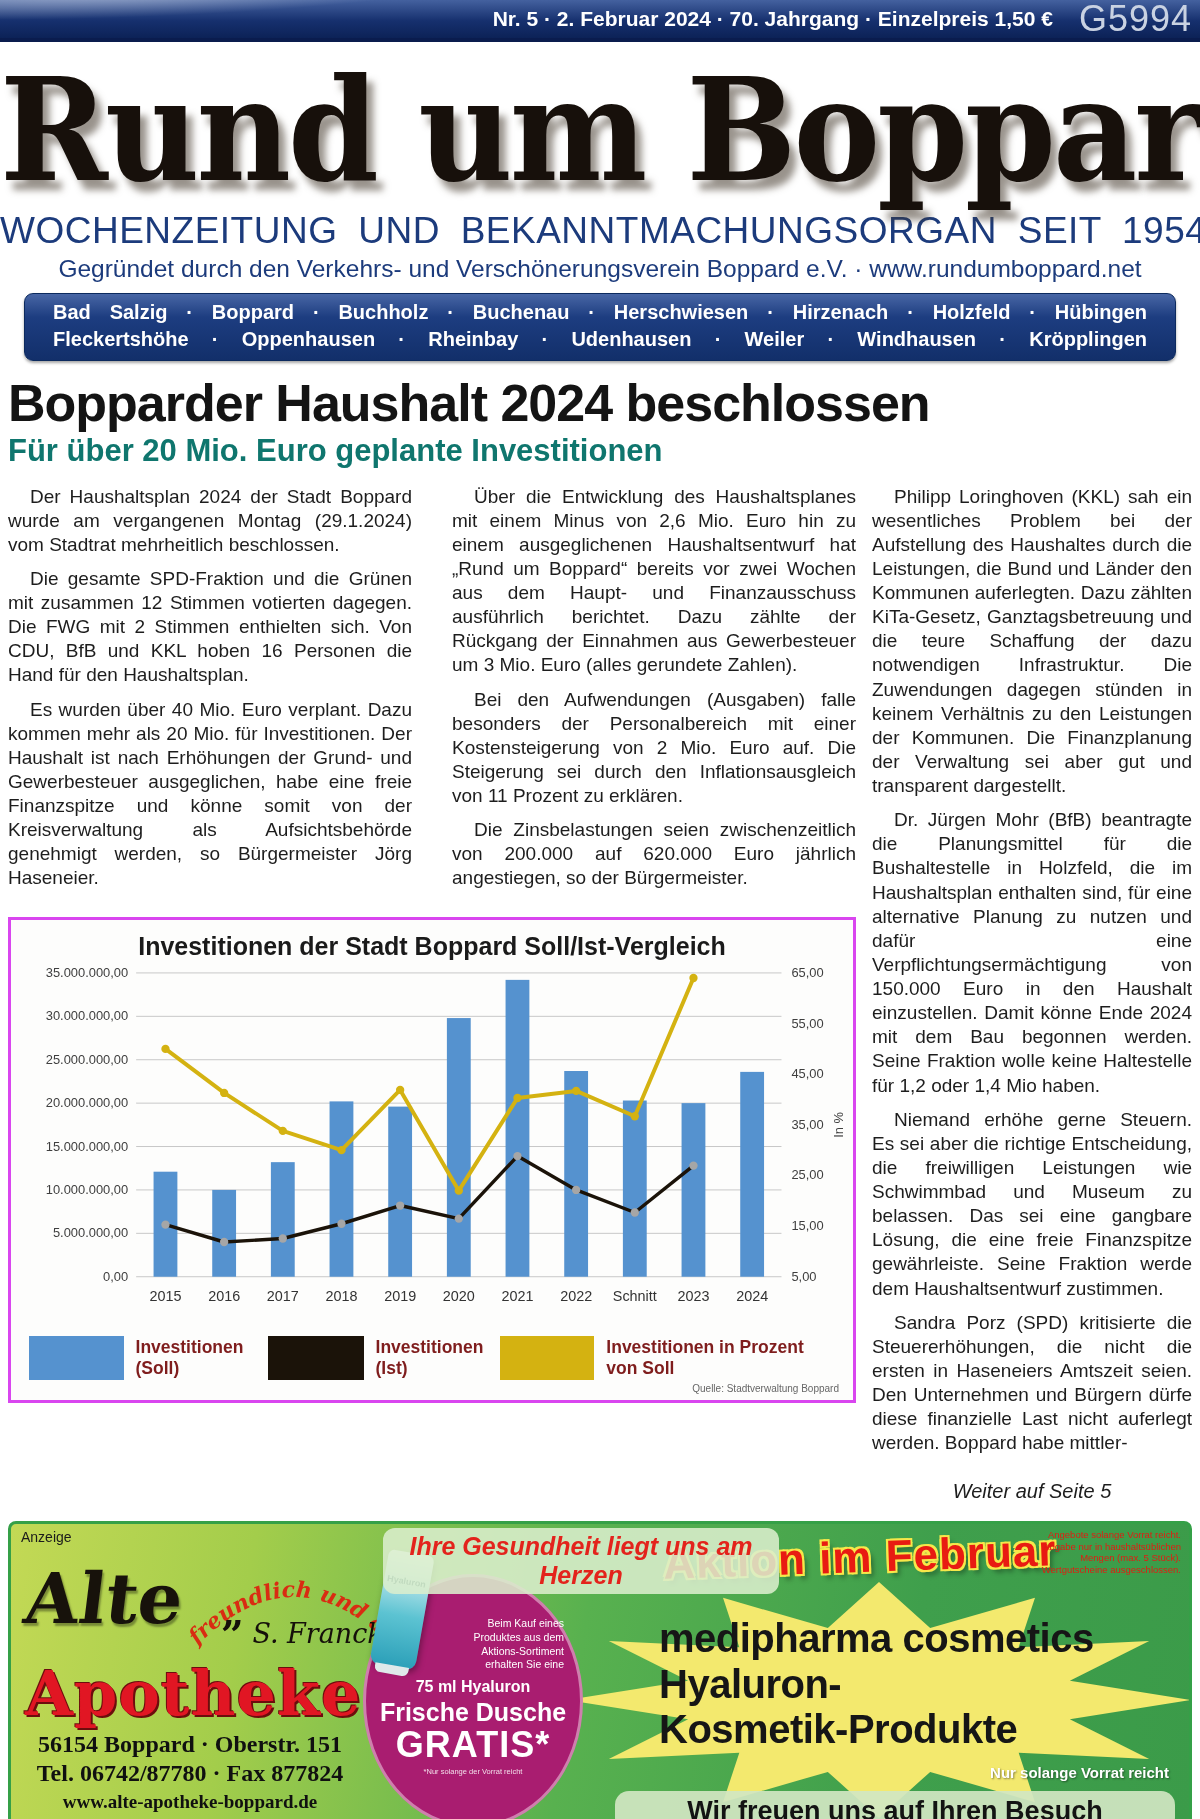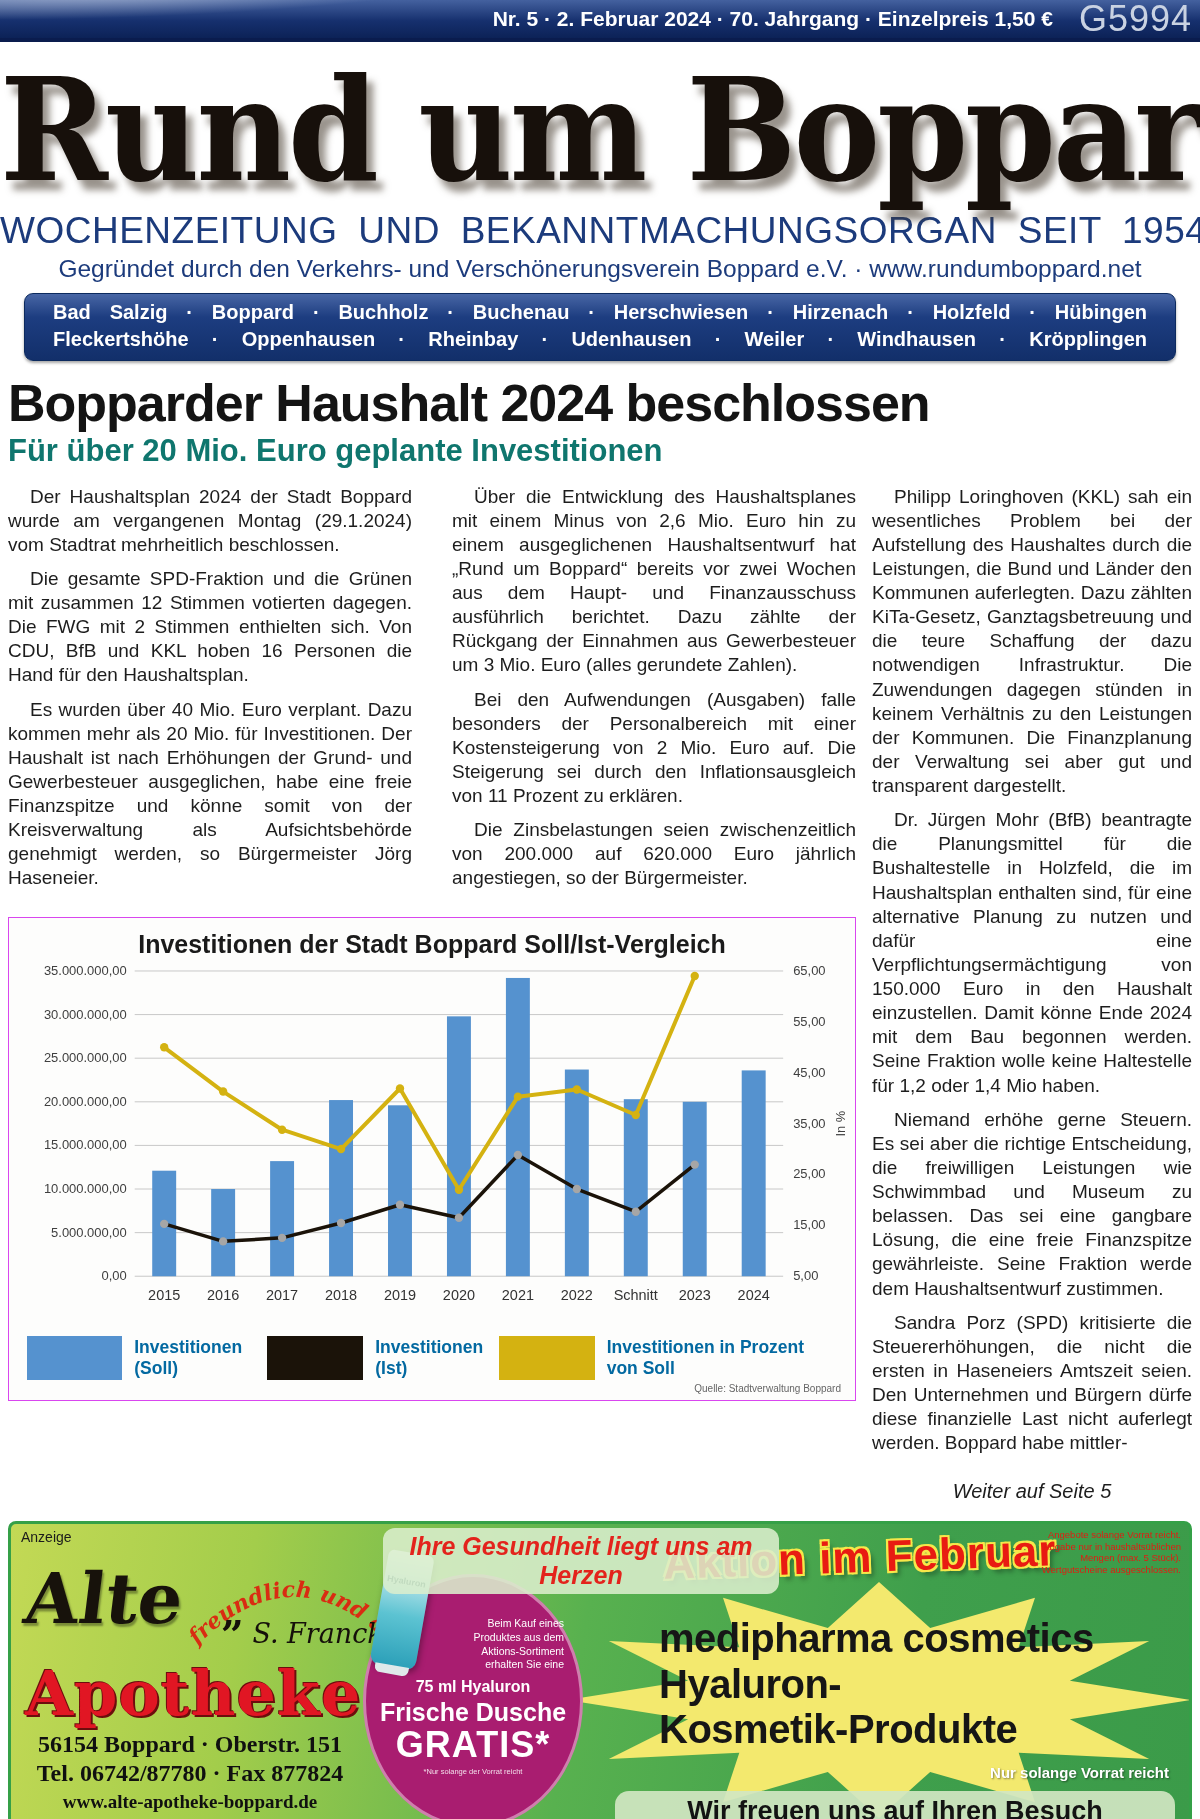--- a/index.html
+++ b/index.html
@@ -62,28 +62,28 @@
   .col{ flex:1; }
   .col p{
     margin:0 0 10px; text-indent:22px; text-align:justify;
     font-size:19px; line-height:1.27; color:#1d1d1d;
   }
   .col3{ flex:1; }
   .continuation{ text-align:center; font-style:italic; font-size:20px; margin-top:25px; }
 
   
   .chart-box{
-    margin-top:16px; border:1px solid #d946ef; background:#fdfdfc; padding:10px 4px 4px;
+    margin-top:16px; border:3px solid #d946ef; background:#fdfdfc; padding:10px 4px 4px;
   }
   .chart-title{ text-align:center; font-weight:bold; font-size:25px; color:#1a1a1a; margin:2px 0 2px; }
   .chart-box svg text{ font-family:"Liberation Sans", sans-serif; }
   .chart-legend{ display:flex; align-items:center; justify-content:space-between; padding:0 14px; }
   .legend-item{ display:flex; align-items:center; gap:12px; }
   .legend-swatch{ width:112px; height:44px; }
-  .legend-label{ font-weight:bold; font-size:17.5px; color:#0369a1; }
+  .legend-label{ font-weight:bold; font-size:17.5px; color:#7f1d1d; }
   .chart-source{ text-align:right; font-size:10px; color:#666; padding:3px 10px 2px; }
 
   
   .ad{
     position:relative; margin:18px 8px 6px; height:322px;
     border:3px solid #35a047; border-radius:8px; overflow:hidden;
     background:linear-gradient(100deg,#c3d955 0%,#a3cd4b 20%,#58b14f 48%,#3f9f4c 75%,#3b9b49 100%);
   }
   .ad-anzeige{ position:absolute; top:5px; left:10px; font-size:14px; color:#1b1b1b; z-index:5;}
   .ad-banner{

